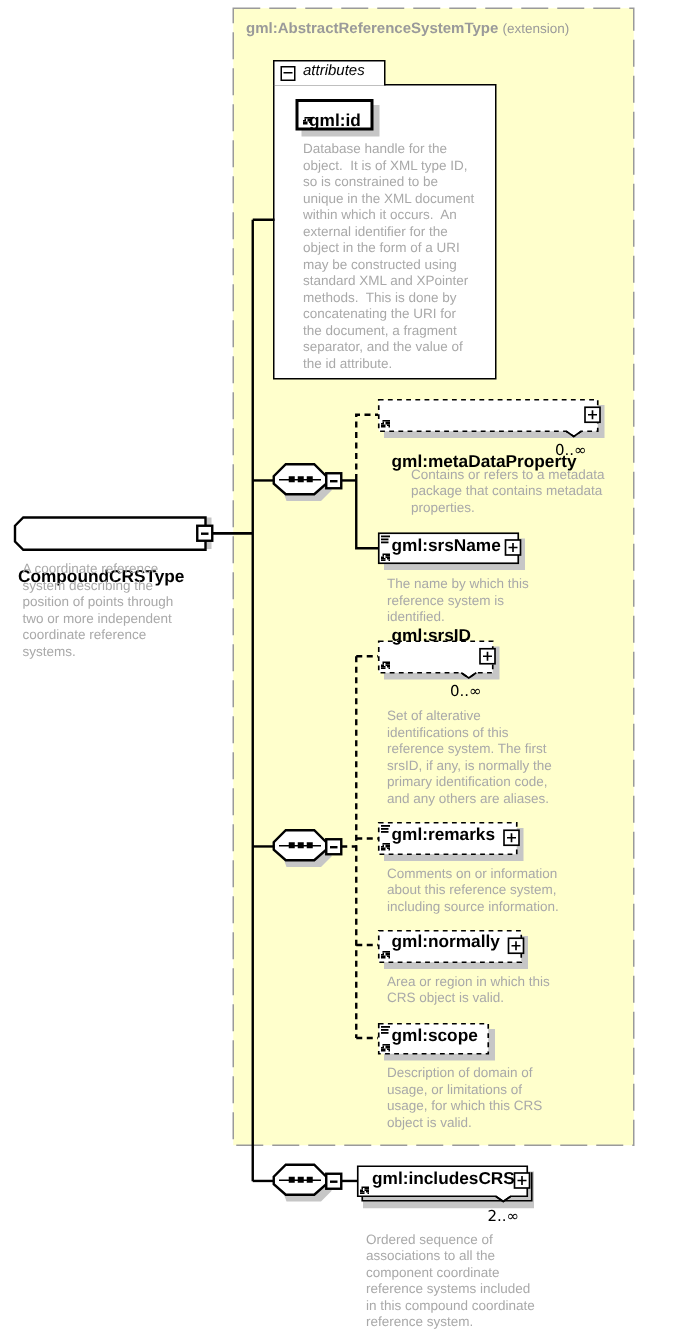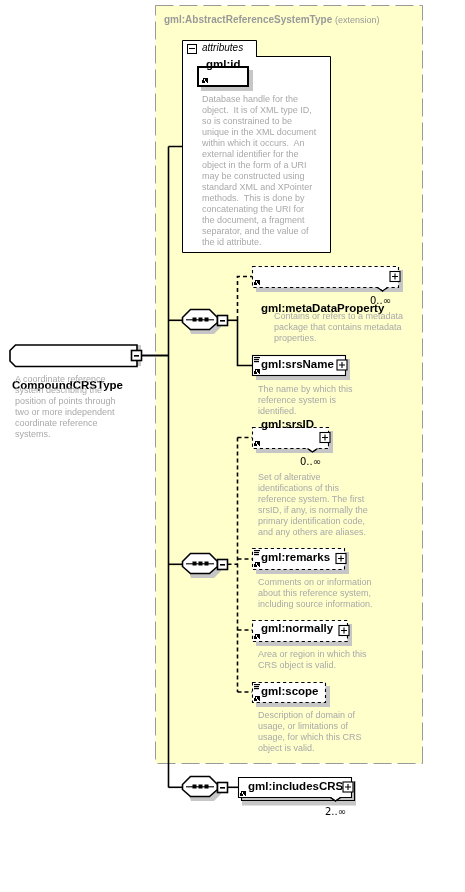--- a/index.html
+++ b/index.html
@@ -155,21 +155,21 @@
   <use href="#lnkarrow" x="240" y="791"></use>
   <rect x="343" y="782" width="10" height="10" fill="#ffffff" stroke="#000" stroke-width="1.1"></rect>
   <path d="M345 787 H351 M348 784 V790" stroke="#000" stroke-width="1.1"></path>
 
 </svg>
 
 <div class="txt grouplbl" style="left:164px;top:14px;"><span>gml:AbstractReferenceSystemType</span> <span class="groupsuf">(extension)</span></div>
 
 <div class="txt tablbl" style="left:202px;top:42px;">attributes</div>
 
-<div class="txt ename" style="left:206px;top:58px;">gml:id</div>
+<div class="txt ename" style="left:206px;top:75px;">gml:id</div>
 <div class="txt doc" style="left:202px;top:94px;">Database handle for the
 object.  It is of XML type ID,
 so is constrained to be
 unique in the XML document
 within which it occurs.  An
 external identifier for the
 object in the form of a URI
 may be constructed using
 standard XML and XPointer
 methods.  This is done by
@@ -216,14 +216,20 @@
 CRS object is valid.</div>
 
 <div class="txt ename" style="left:261px;top:685px;">gml:scope</div>
 <div class="txt doc" style="left:258px;top:710px;">Description of domain of
 usage, or limitations of
 usage, for which this CRS
 object is valid.</div>
 
 <div class="txt ename" style="left:248px;top:780px;">gml:includesCRS</div>
 <div class="txt card" style="left:265px;top:806px;width:81px;">2..∞</div>
+<div class="txt doc" style="left:244px;top:821px;">Ordered sequence of
+associations to all the
+component coordinate
+reference systems included
+in this compound coordinate
+reference system.</div>
 
 </div>
 
 </body></html>

